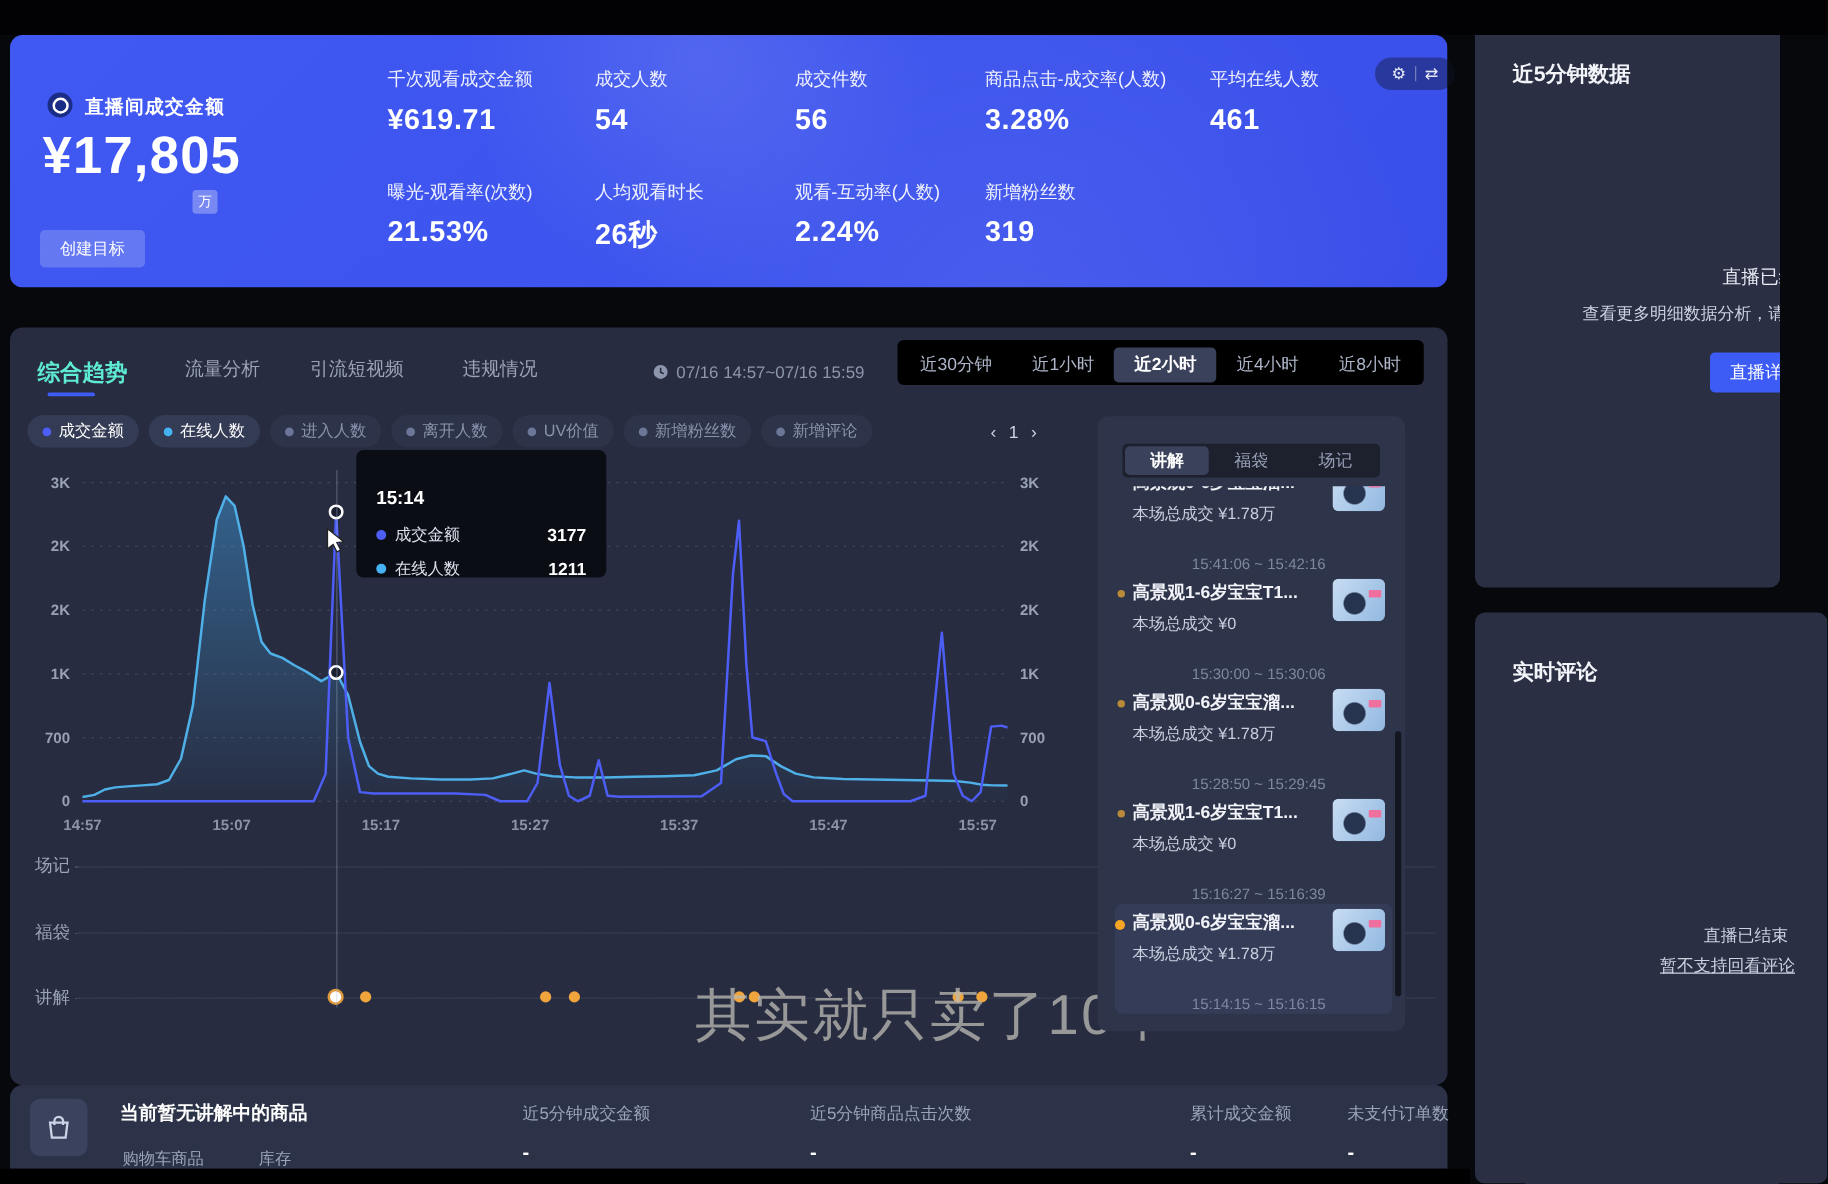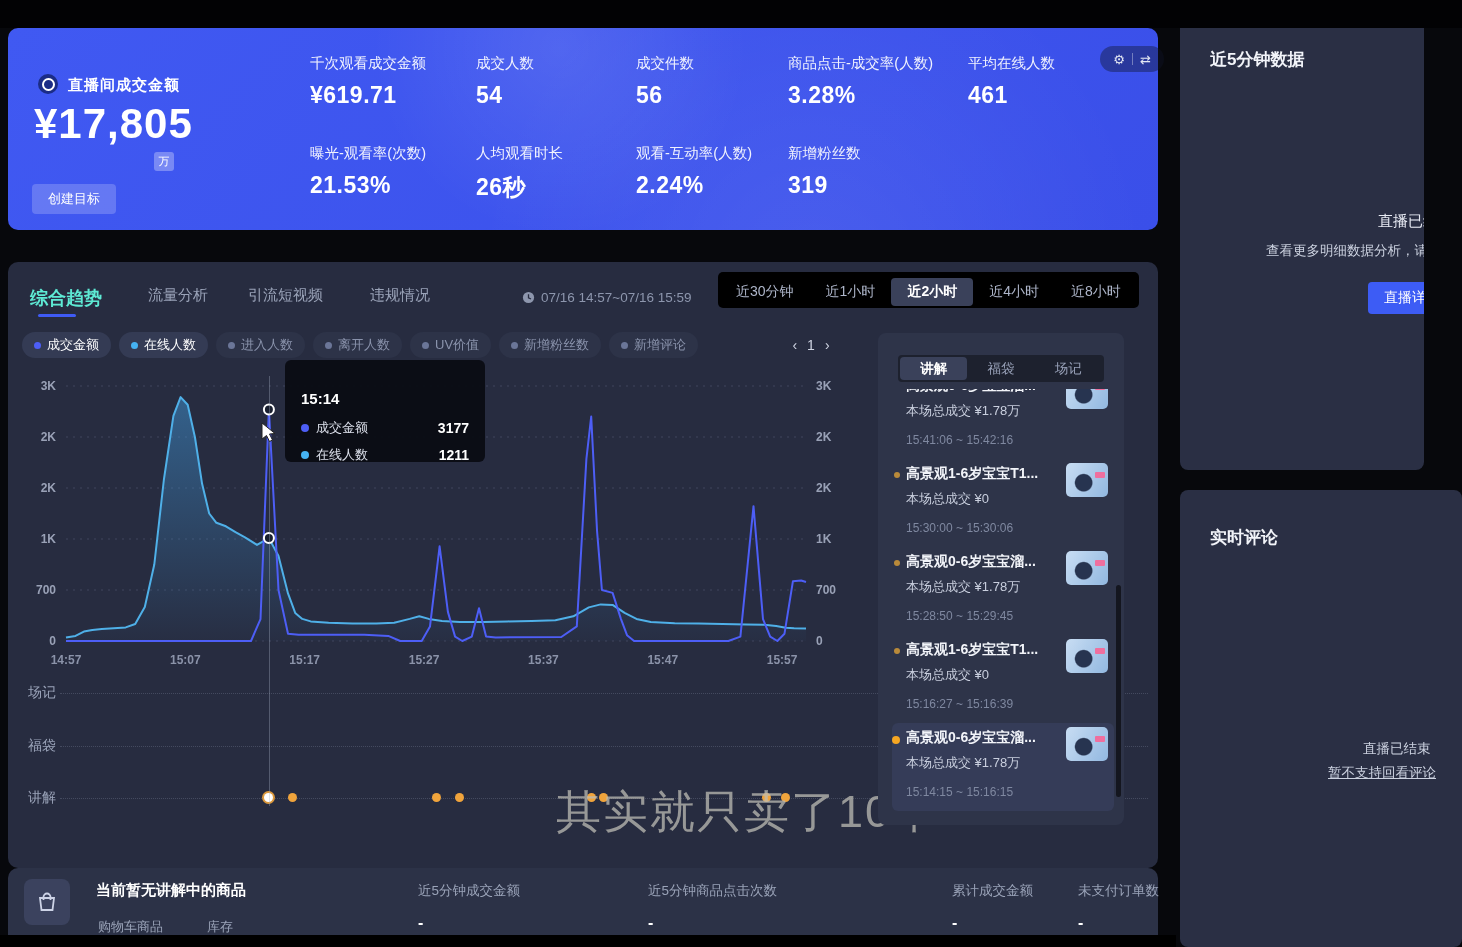--- a/index.html
+++ b/index.html
@@ -78,21 +78,21 @@
     border-radius:4px;cursor:default;}
   .ptab.active{background:#3a415a;color:#fff;font-weight:bold;}
   #plist{position:absolute;left:14px;top:56px;right:10px;bottom:10px;overflow:hidden;}
   .pitem{position:relative;height:88px;padding:6px 6px 0 14px;box-sizing:border-box;border-radius:6px;}
   .pitem.hl{background:#353c58;}
   .pitem .bullet{position:absolute;left:2px;top:13px;width:6px;height:6px;border-radius:50%;background:#b98a3a;}
   .pitem.hl .bullet{background:#f5a623;width:8px;height:8px;left:0px;}
   .pitem .title{font-size:14px;font-weight:bold;color:#f2f4f9;width:150px;white-space:nowrap;
     overflow:hidden;text-overflow:ellipsis;}
   .pitem .total{font-size:13px;color:#c9cfde;margin-top:7px;}
-  .pitem .time{font-size:12px;color:#7f88a0;margin-top:13px;}
+  .pitem .time{font-size:12px;color:#7f88a0;margin-top:24px;text-align:center;}
   .pitem .thumb{position:absolute;right:6px;top:4px;width:42px;height:34px;border-radius:5px;
     background:radial-gradient(circle at 42% 58%, #273450 0 26%, rgba(0,0,0,0) 30%),
                linear-gradient(120deg,#c8ddf3,#92b8e0);}
   .pitem .thumb:after{content:"";position:absolute;right:3px;top:9px;width:10px;height:6px;background:#ef6f9e;border-radius:1px;}
   #pscroll{position:absolute;right:3px;top:252px;width:5px;height:212px;border-radius:3px;background:#14161f;}
 
   
   #bottombar{left:8px;top:868px;width:1150px;height:67px;background:#2c3247;border-radius:10px 10px 0 0;}
   #bag{left:16px;top:11px;width:46px;height:46px;border-radius:8px;background:#3b425e;
     display:flex;align-items:center;justify-content:center;}

